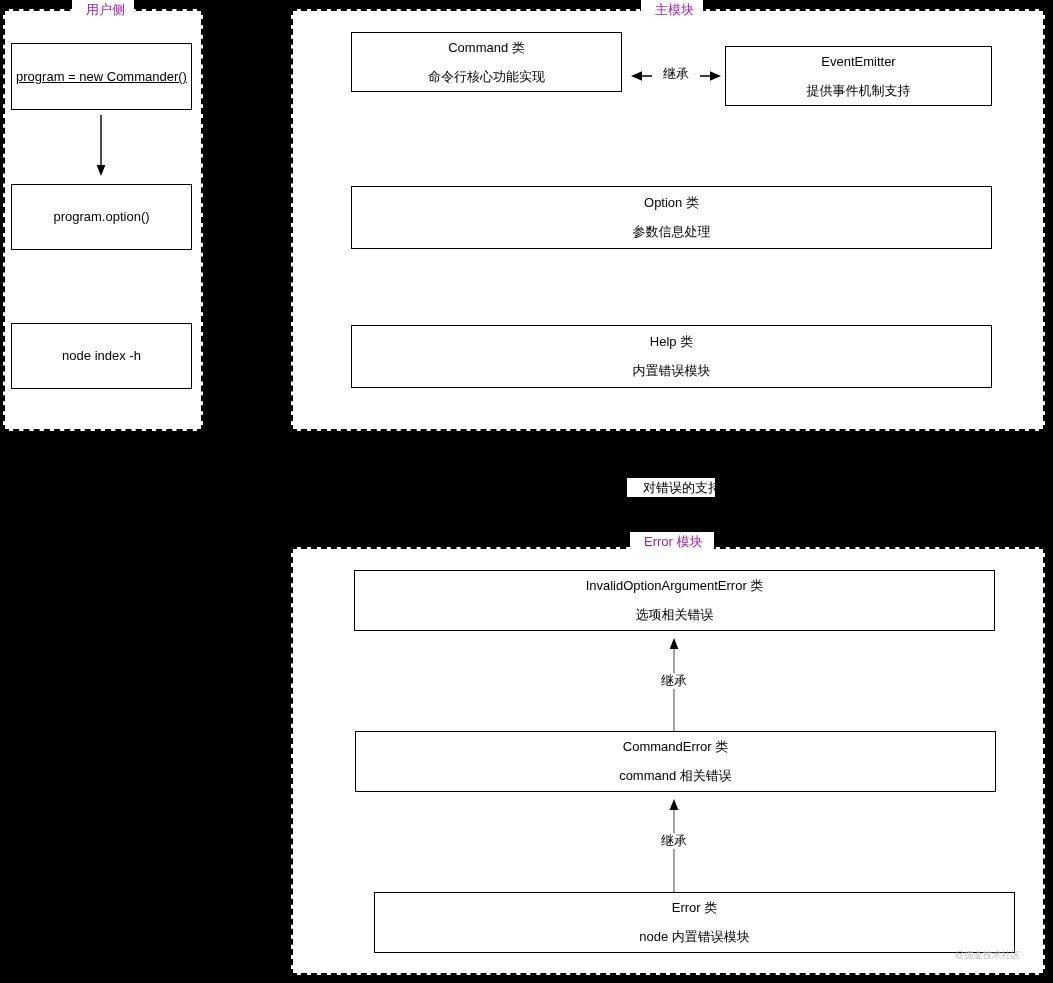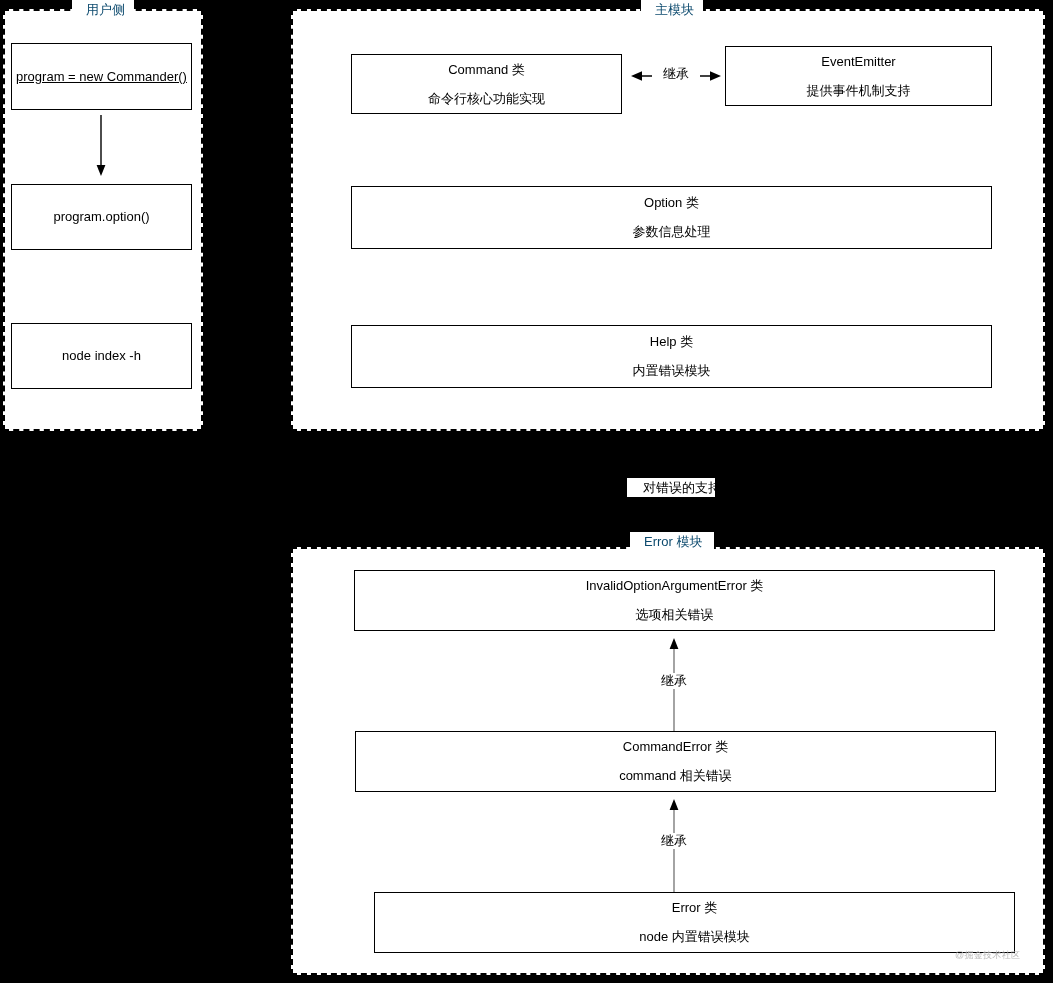--- a/index.html
+++ b/index.html
@@ -19,21 +19,21 @@
 
   
   .group {
     position: absolute;
     background: #ffffff;
     border: 2px dashed #000000;
   }
   .group-label {
     position: absolute;
     background: #ffffff;
-    color: #0c4a6e;
+    color: #a21caf;
     font-size: 13px;
     line-height: 16px;
     padding: 2px 14px;
     white-space: nowrap;
     text-align: center;
   }
 
   
   .node {
     position: absolute;
@@ -114,21 +114,21 @@
   <div class="line1">program.option()</div>
 </div>
 
 <div class="node single" style="left:11px; top:323px; width:181px; height:66px;">
   <div class="line1">node index -h</div>
 </div>
 
 <div class="group" style="left:291px; top:9px; width:754px; height:422px;"></div>
 <div class="group-label" style="left:641px; top:0px; width:62px;">主模块</div>
 
-<div class="node" style="left:351px; top:54px; width:271px; height:60px;">
+<div class="node" style="left:351px; top:32px; width:271px; height:60px;">
   <div class="line1">Command 类</div>
   <div class="line2">命令行核心功能实现</div>
 </div>
 
 <svg class="arrow-svg" style="left:630px; top:62px; width:92px; height:28px;" viewBox="0 0 92 28">
   <line x1="10" y1="14" x2="82" y2="14" stroke="#000000" stroke-width="1.4"></line>
   <polygon points="1,14 12,9.3 12,18.7" fill="#000000"></polygon>
   <polygon points="91,14 80,9.3 80,18.7" fill="#000000"></polygon>
 </svg>
 <div class="arrow-label" style="left:652px; top:66px; width:48px;">继承</div>

